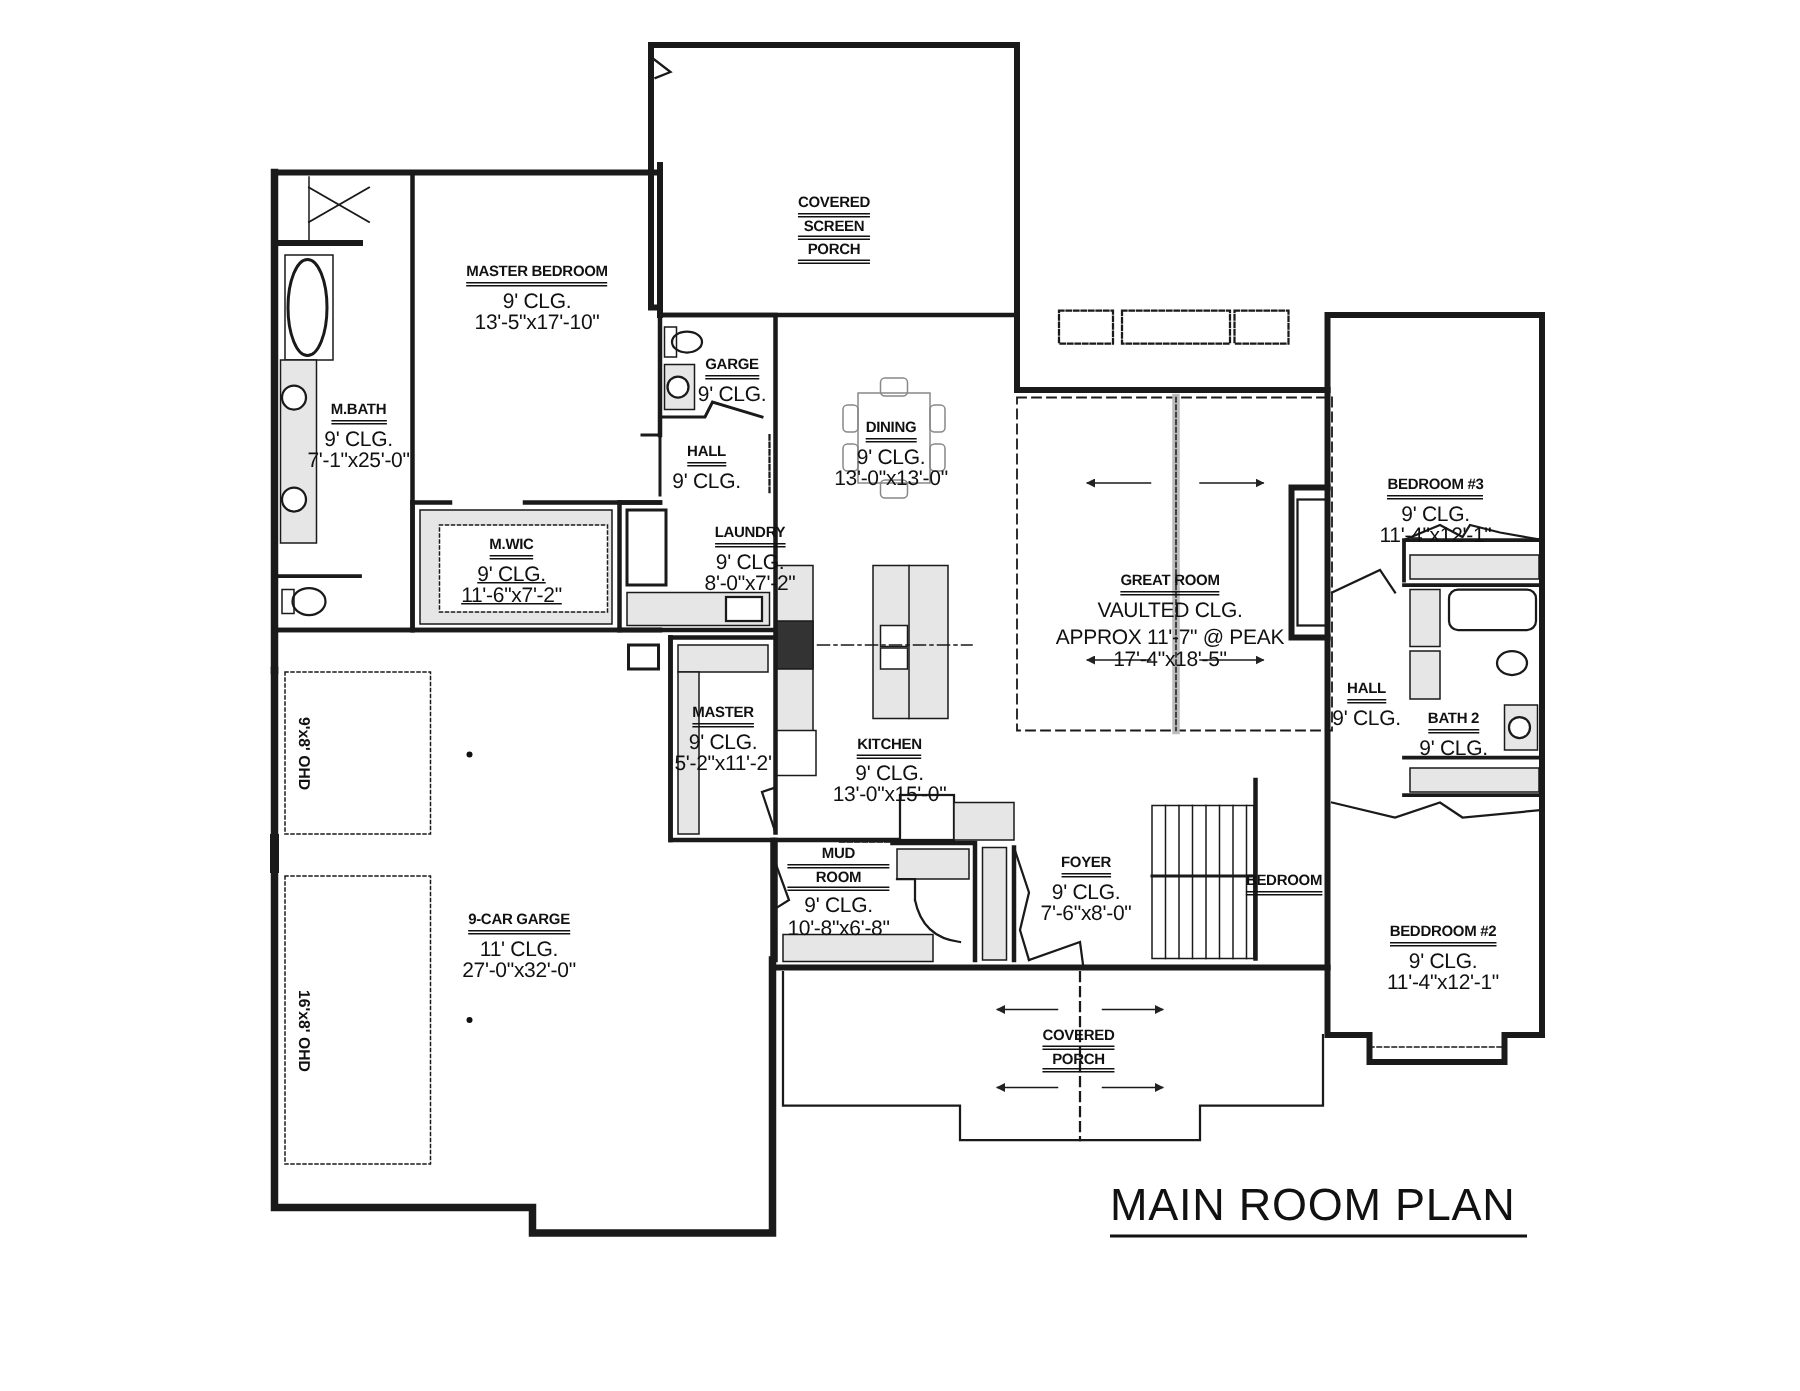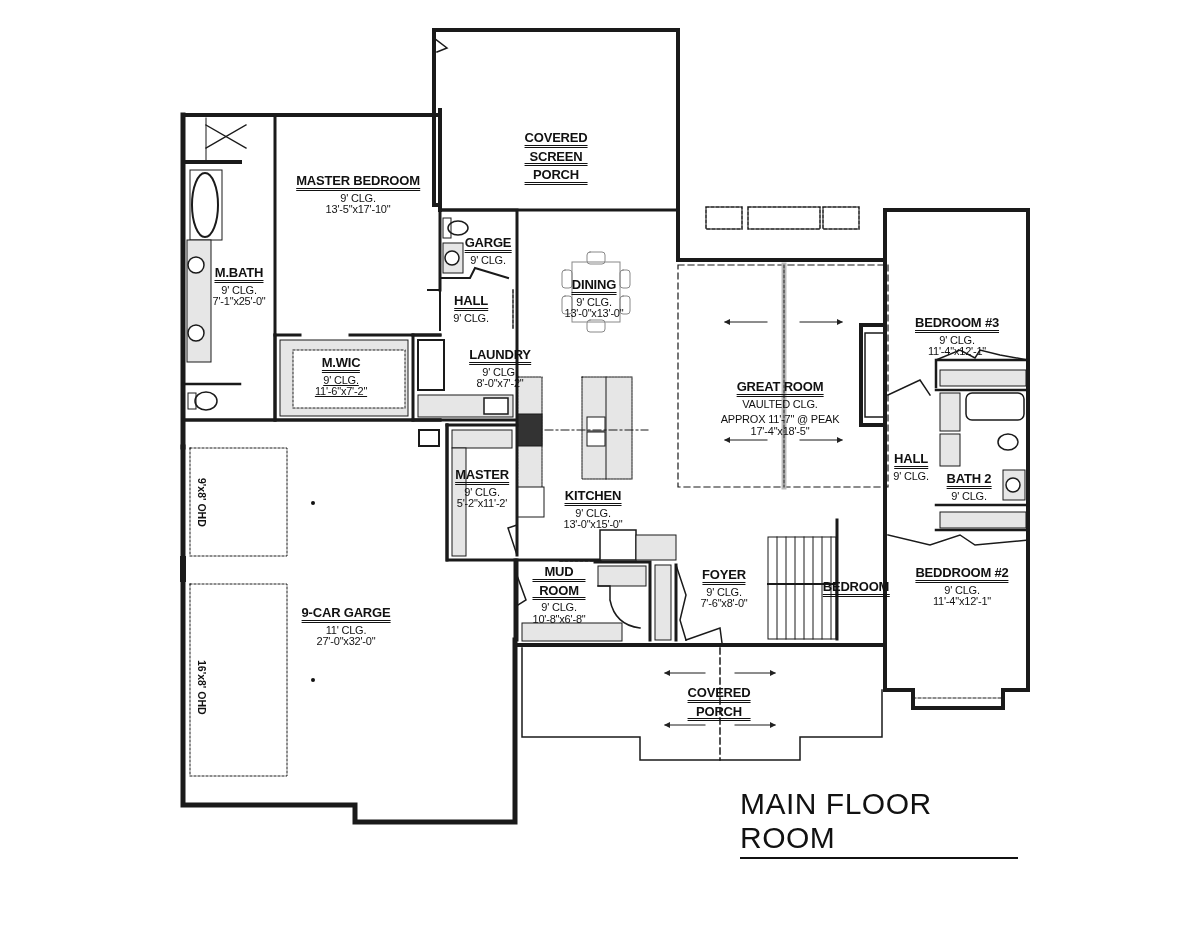--- a/index.html
+++ b/index.html
@@ -1,21 +1,21 @@
 <!DOCTYPE html>
 <html><head>
 <meta charset="utf-8">
 <style>
   html,body{margin:0;padding:0;background:#ffffff;}
   body{width:1200px;height:927px;position:relative;overflow:hidden;font-family:"Liberation Sans",sans-serif;}
   #plan{position:absolute;left:0;top:0;width:1200px;height:927px;}
   .lbl{position:absolute;text-align:center;color:#111;line-height:1.05;transform:translateX(-50%);white-space:nowrap;}
-  .lbl .name{font-weight:bold;font-size:13px;display:inline-block;border-bottom:3px double #111;padding-bottom:0px;margin-bottom:2px;letter-spacing:-0.2px;}
+  .lbl .name{font-weight:bold;font-size:10px;display:inline-block;border-bottom:3px double #111;padding-bottom:0px;margin-bottom:2px;letter-spacing:-0.2px;}
   .lbl .name.multi{display:block;}
-  .lbl .sub{font-size:11px;display:block;letter-spacing:-0.2px;}
+  .lbl .sub{font-size:14px;display:block;letter-spacing:-0.2px;}
   .vlbl{position:absolute;font-size:10.5px;font-weight:bold;color:#111;transform:rotate(90deg);transform-origin:left top;white-space:nowrap;}
   .title{position:absolute;left:740px;top:787px;font-size:30px;color:#111;letter-spacing:0.5px;border-bottom:2px solid #111;padding-bottom:2px;width:278px;}
 </style>
 </head>
 <body>
 
 <svg id="plan" viewBox="0 0 1200 927" xmlns="http://www.w3.org/2000/svg">
   <defs>
     <marker id="arr" markerWidth="6" markerHeight="6" refX="5" refY="3" orient="auto">
         <path d="M0,0 L6,3 L0,6 z" fill="#222"></path>
@@ -261,21 +261,21 @@
 <div class="lbl" style="left:911px;top:450px;">
   <span class="name">HALL</span>
   <span class="sub">9' CLG.</span>
 </div>
 
 <div class="lbl" style="left:969px;top:470px;">
   <span class="name">BATH 2</span>
   <span class="sub">9' CLG.</span>
 </div>
 
-<div class="lbl" style="left:962px;top:564px;">
+<div class="lbl" style="left:962px;top:612px;">
   <span class="name">BEDDROOM #2</span>
   <span class="sub">9' CLG.</span>
   <span class="sub">11'-4"x12'-1"</span>
 </div>
 
 <div class="lbl" style="left:482px;top:466px;">
   <span class="name">MASTER</span>
   <span class="sub">9' CLG.</span>
   <span class="sub">5'-2"x11'-2'</span>
 </div>
@@ -310,13 +310,13 @@
 </div>
 
 <div class="lbl" style="left:719px;top:686px;">
   <span class="name multi">COVERED</span>
   <span class="name multi">PORCH</span>
 </div>
 
 <div class="vlbl" style="left:208px;top:478px;transform:rotate(90deg);">9'x8' OHD</div>
 <div class="vlbl" style="left:208px;top:660px;">16'x8' OHD</div>
 
-<div class="title">MAIN FLOOR ROOM</div>
+<div class="title">MAIN ROOM PLAN</div>
 
 </body></html>

